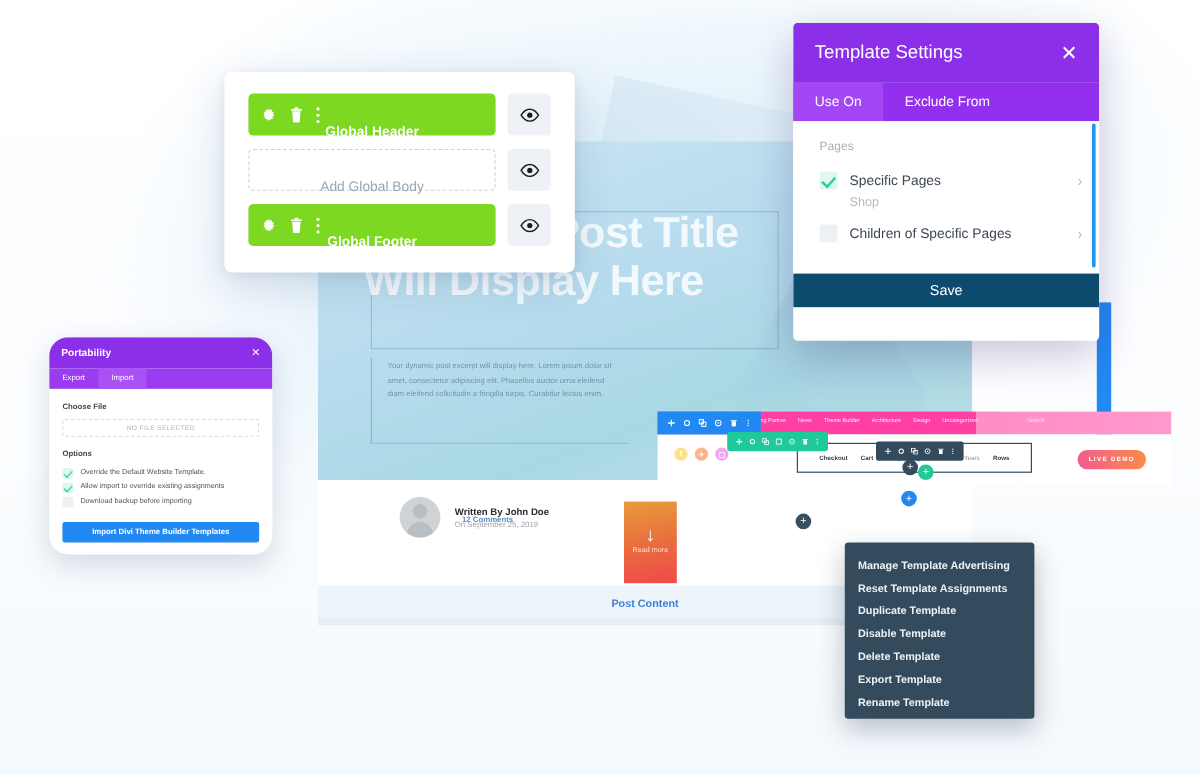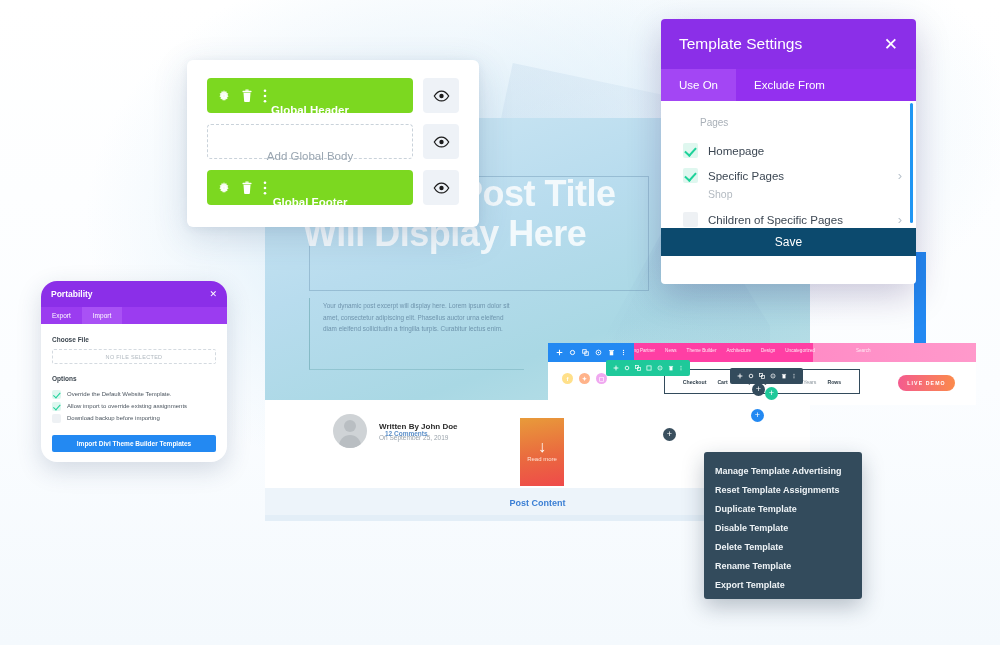--- a/index.html
+++ b/index.html
@@ -190,21 +190,21 @@
   .ts-title { color: #fff; font-size: 15.5px; font-weight: 400; }
   .ts-close { color: #fff; font-size: 17px; line-height: 1; cursor: pointer; }
   .ts-tabs { height: 32px; background: #9330ef; display: flex; }
   .ts-tab {
     display: flex; align-items: center; padding: 0 18px;
     font-size: 11.5px; color: #ffffff;
   }
   .ts-tab.active { background: #a346f4; }
   .ts-body { background: #fff; height: 155px; position: relative; padding: 16px 0 0 0; }
   .ts-section-label {
-    font-size: 10px; color: #a9b0b8; padding-left: 22px; margin-bottom: 10px; margin-left: 17px;
+    font-size: 10px; color: #a9b0b8; padding-left: 22px; margin-bottom: 10px;
   }
   .ts-item {
     display: flex; align-items: center; gap: 10px;
     padding: 0 14px 0 22px; height: 25px;
   }
   .ts-check {
     width: 15px; height: 15px; border-radius: 2px; background: #eef1f4;
     flex: none; position: relative;
   }
   .ts-check.on { background: #dff7ef; }
@@ -602,24 +602,20 @@
   </div>
   <div class="ts-tabs">
     <div class="ts-tab active">Use On</div>
     <div class="ts-tab">Exclude From</div>
   </div>
   <div class="ts-body">
     <div class="ts-scroll"></div>
     <div class="ts-section-label">Pages</div>
 
 
-    <div class="ts-item">
-      <div class="ts-check on"></div>
-      <div class="ts-item-label">Homepage</div>
-    </div>
 
     <div class="ts-item">
       <div class="ts-check on"></div>
       <div class="ts-item-label">Specific Pages</div>
       <div class="ts-chev">›</div>
     </div>
     <div class="ts-sub">Shop</div>
 
     <div class="ts-item">
       <div class="ts-check"></div>
@@ -660,15 +656,15 @@
   </div>
   <div class="pt-btn">Import Divi Theme Builder Templates</div>
 </div>
 
 <div class="ctx-menu">
   <div class="ctx-item">Manage Template Advertising</div>
   <div class="ctx-item">Reset Template Assignments</div>
   <div class="ctx-item">Duplicate Template</div>
   <div class="ctx-item">Disable Template</div>
   <div class="ctx-item">Delete Template</div>
+  <div class="ctx-item">Export Template</div>
   <div class="ctx-item">Rename Template</div>
-  <div class="ctx-item">Export Template</div>
 </div>
 
 </body></html>

